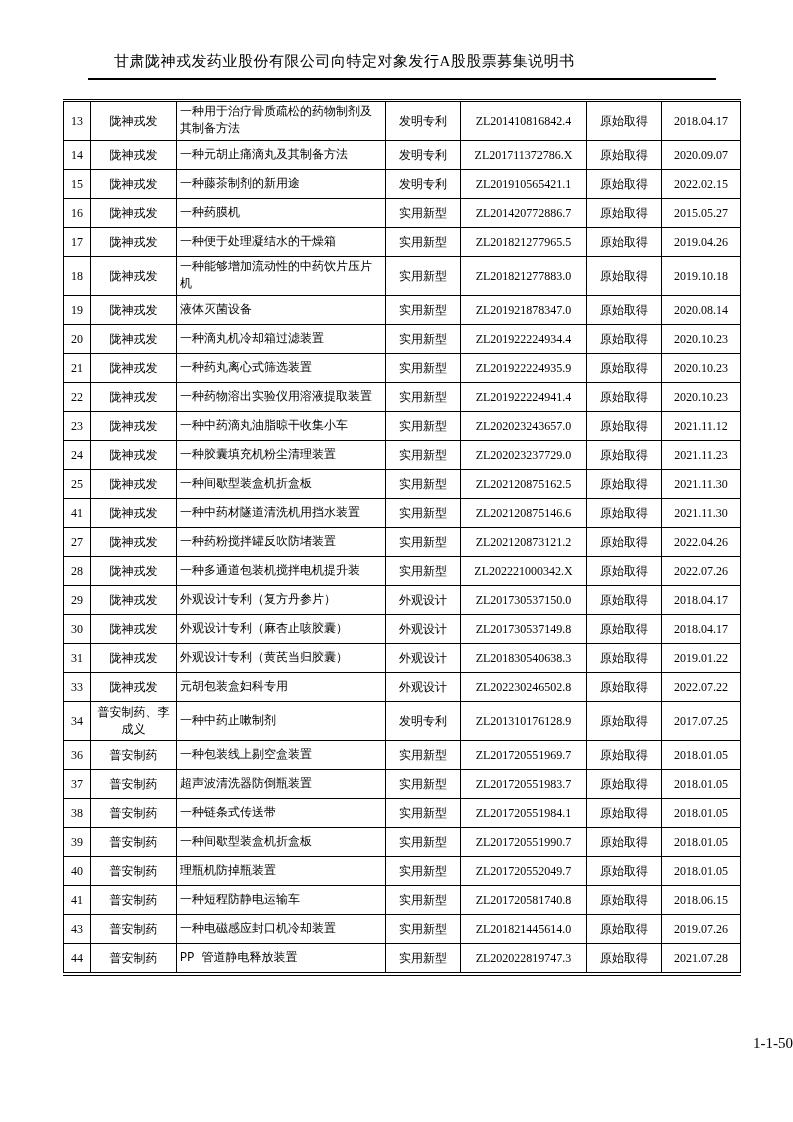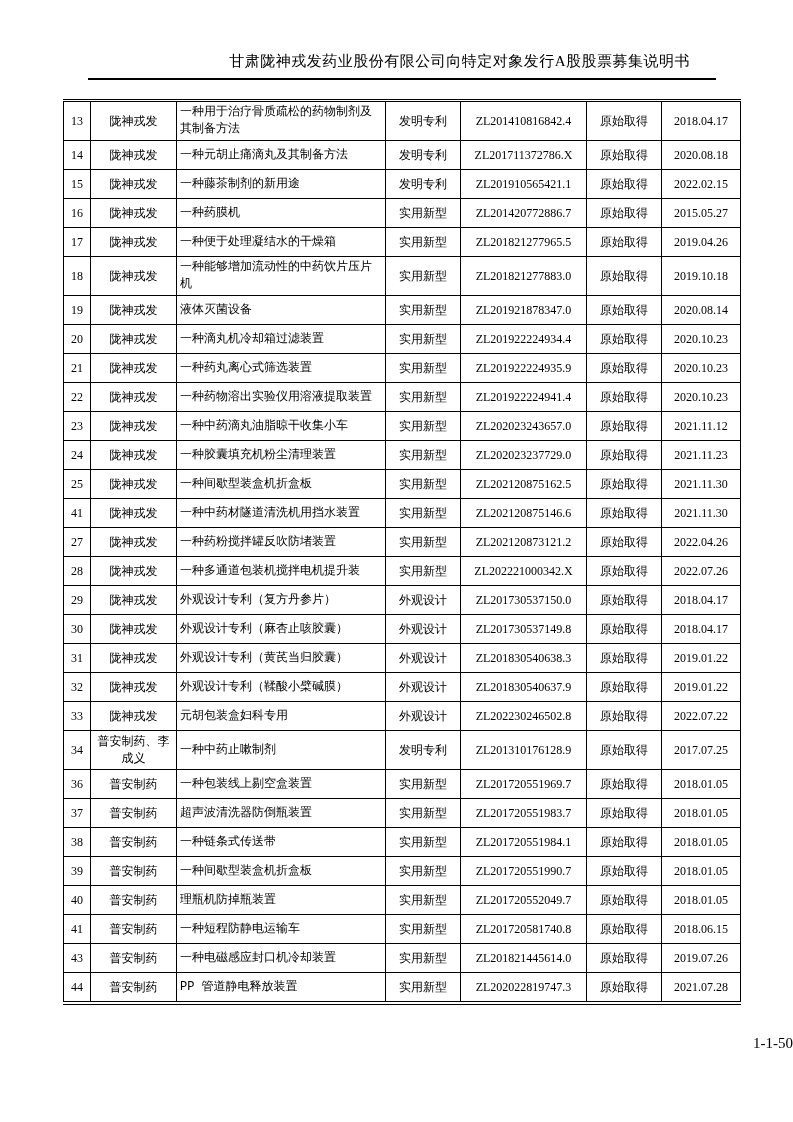--- a/index.html
+++ b/index.html
@@ -15,21 +15,21 @@
     height: 1122px;
     background: #ffffff;
     overflow: hidden;
   }
   .header {
     position: absolute;
     top: 52px;
     left: 88px;
     width: 628px;
     display: flex;
-    justify-content: flex-end;
+    justify-content: flex-start;
     align-items: flex-end;
     border-bottom: 2px solid #000;
     padding-bottom: 7px;
     font-size: 15px;
     letter-spacing: 0.5px;
   }
   .header .left { padding-left: 26px; }
   .header .right { padding-right: 26px; }
   table.patent-table {
     position: absolute;
@@ -95,21 +95,21 @@
           <td class="col-acquisition">原始取得</td>
           <td class="col-date">2018.04.17</td>
         </tr>
         <tr>
           <td class="col-no">14</td>
           <td class="col-owner">陇神戎发</td>
           <td class="col-name">一种元胡止痛滴丸及其制备方法</td>
           <td class="col-type">发明专利</td>
           <td class="col-number">ZL201711372786.X</td>
           <td class="col-acquisition">原始取得</td>
-          <td class="col-date">2020.08.18</td>
+          <td class="col-date">2020.09.07</td>
         </tr>
         <tr>
           <td class="col-no">15</td>
           <td class="col-owner">陇神戎发</td>
           <td class="col-name">一种藤茶制剂的新用途</td>
           <td class="col-type">发明专利</td>
           <td class="col-number">ZL201910565421.1</td>
           <td class="col-acquisition">原始取得</td>
           <td class="col-date">2022.02.15</td>
         </tr>
@@ -247,29 +247,20 @@
           <td class="col-number">ZL201730537149.8</td>
           <td class="col-acquisition">原始取得</td>
           <td class="col-date">2018.04.17</td>
         </tr>
         <tr>
           <td class="col-no">31</td>
           <td class="col-owner">陇神戎发</td>
           <td class="col-name">外观设计专利（黄芪当归胶囊）</td>
           <td class="col-type">外观设计</td>
           <td class="col-number">ZL201830540638.3</td>
-          <td class="col-acquisition">原始取得</td>
-          <td class="col-date">2019.01.22</td>
-        </tr>
-        <tr>
-          <td class="col-no">32</td>
-          <td class="col-owner">陇神戎发</td>
-          <td class="col-name">外观设计专利（鞣酸小檗碱膜）</td>
-          <td class="col-type">外观设计</td>
-          <td class="col-number">ZL201830540637.9</td>
           <td class="col-acquisition">原始取得</td>
           <td class="col-date">2019.01.22</td>
         </tr>
         <tr>
           <td class="col-no">33</td>
           <td class="col-owner">陇神戎发</td>
           <td class="col-name">元胡包装盒妇科专用</td>
           <td class="col-type">外观设计</td>
           <td class="col-number">ZL202230246502.8</td>
           <td class="col-acquisition">原始取得</td>

